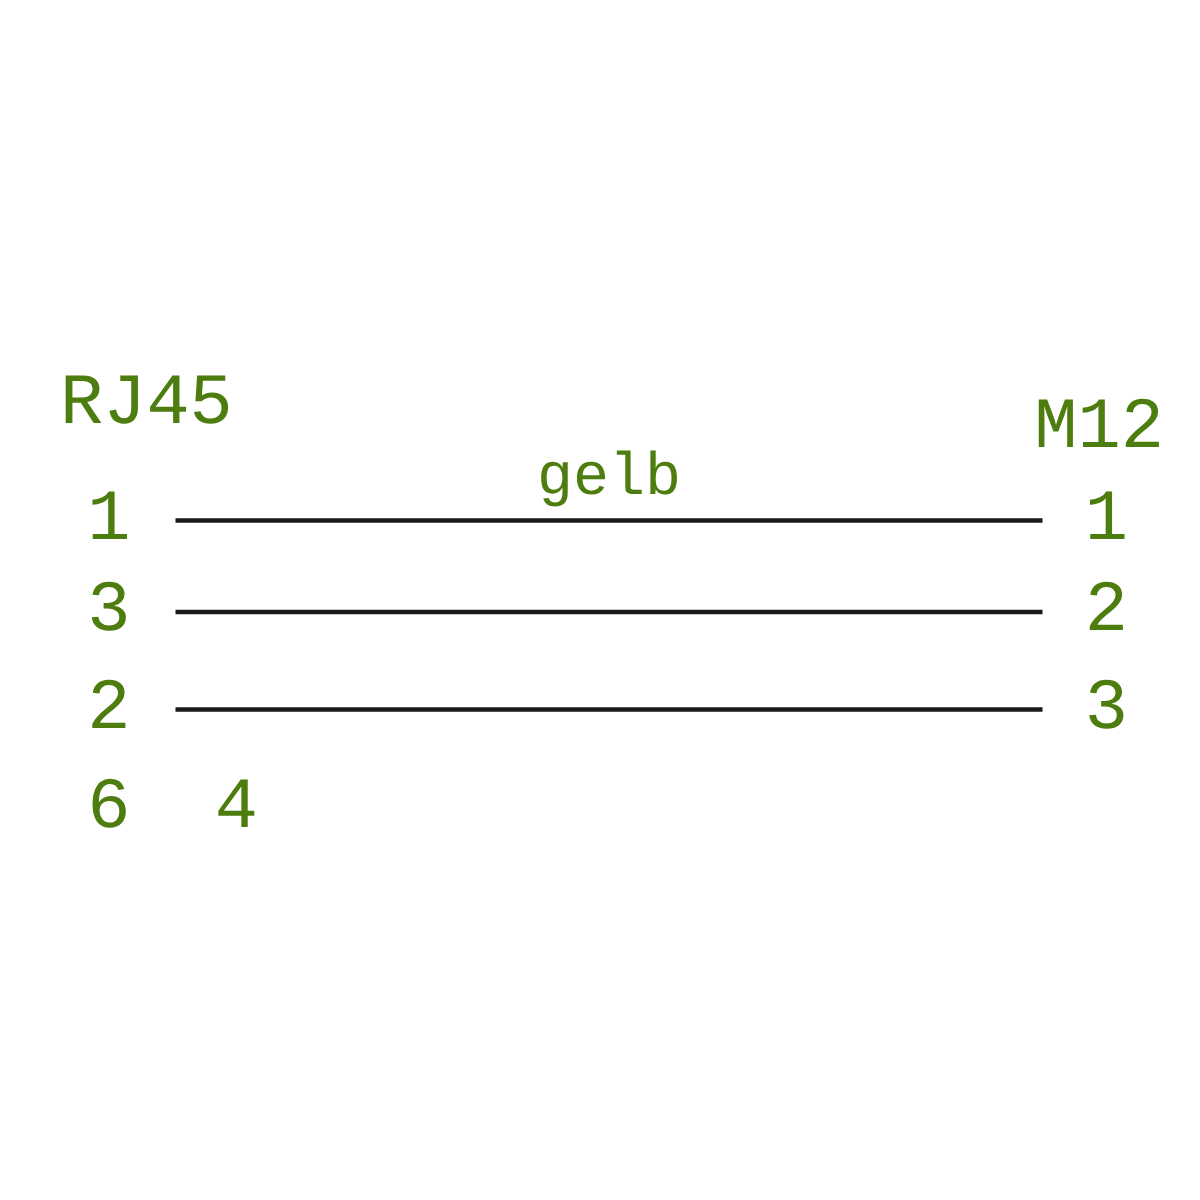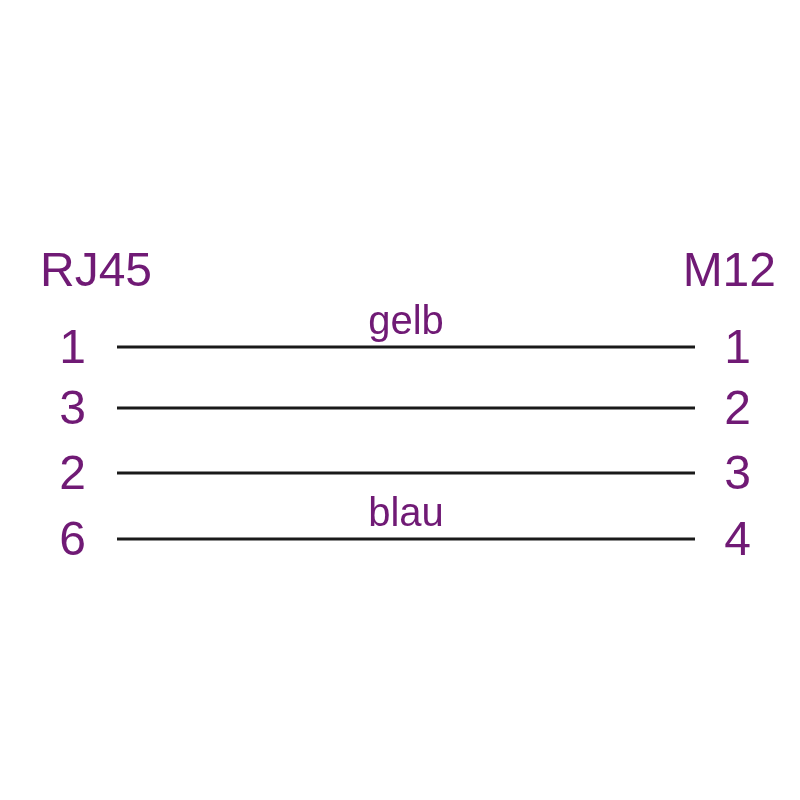--- a/index.html
+++ b/index.html
@@ -5,34 +5,34 @@
   html, body {
     margin: 0;
     padding: 0;
     background: #ffffff;
   }
   .canvas {
     position: relative;
     width: 800px;
     height: 772px;
     background: #ffffff;
-    font-family: Liberation Sans, sans-serif;
-    color: #701a75;
+    font-family: Liberation Mono, monospace;
+    color: #4d7c0f;
     overflow: hidden;
   }
   .connector-label {
     position: absolute;
     top: 246px;
     font-size: 48px;
     line-height: 1;
     letter-spacing: 0px;
     white-space: nowrap;
   }
   .connector-label.left { left: 40px; }
-  .connector-label.right { right: 24px; }
+  .connector-label.right { right: 24px; margin-top: 16px; }
 
   .row {
     position: absolute;
     left: 0;
     width: 800px;
     height: 70px;
     display: flex;
     align-items: center;
   }
   .row.r0 { top: 312px; }
@@ -105,20 +105,16 @@
   <div class="row r2">
     <span class="pin left">2</span>
     <div class="wire">
       <div class="wire-line"></div>
     </div>
     <span class="pin right">3</span>
   </div>
 
   <div class="row r3">
     <span class="pin left">6</span>
-    <div class="wire">
-      <span class="wire-label">blau</span>
-      <div class="wire-line"></div>
-    </div>
     <span class="pin right">4</span>
   </div>
 
 </div>
 
 </body></html>

